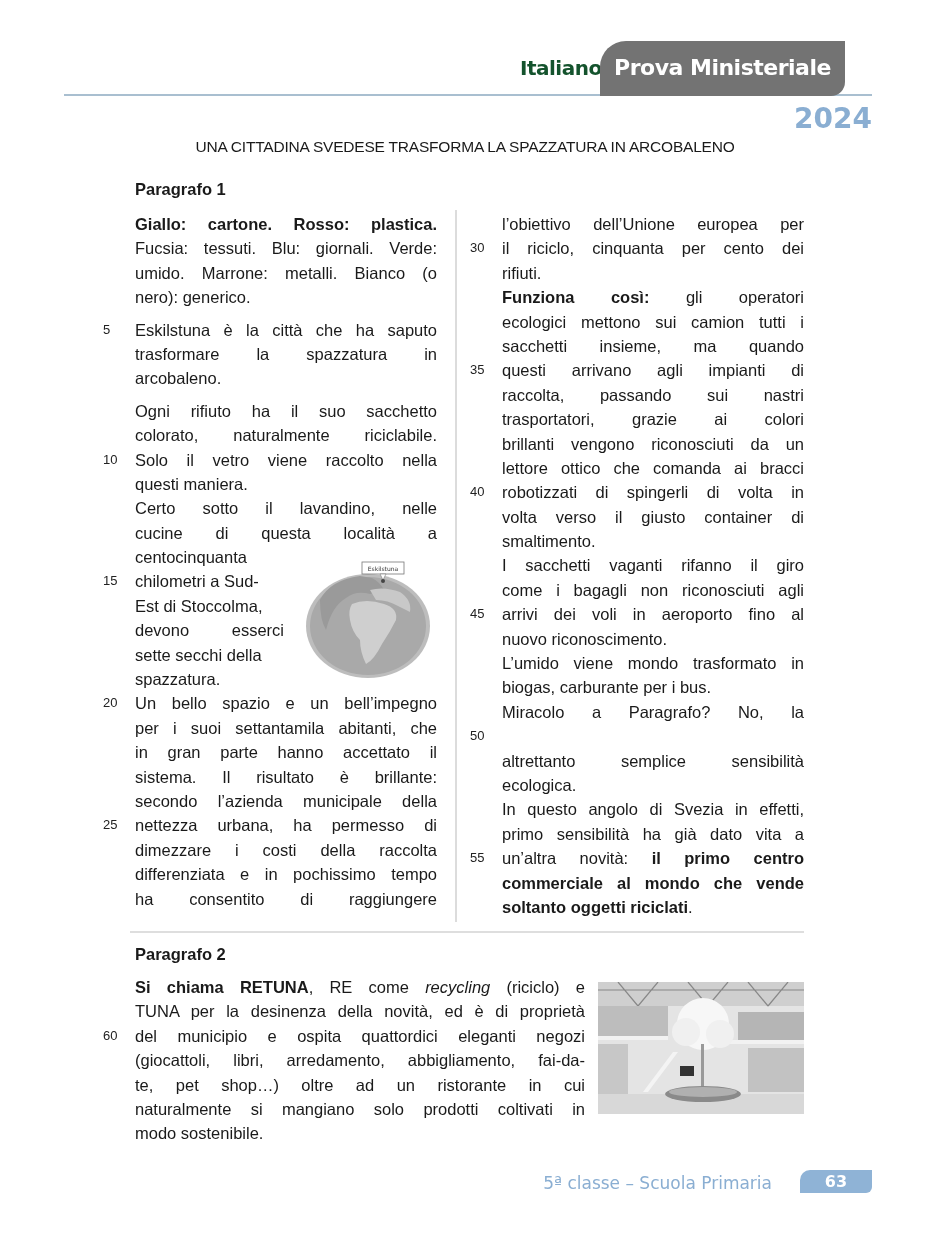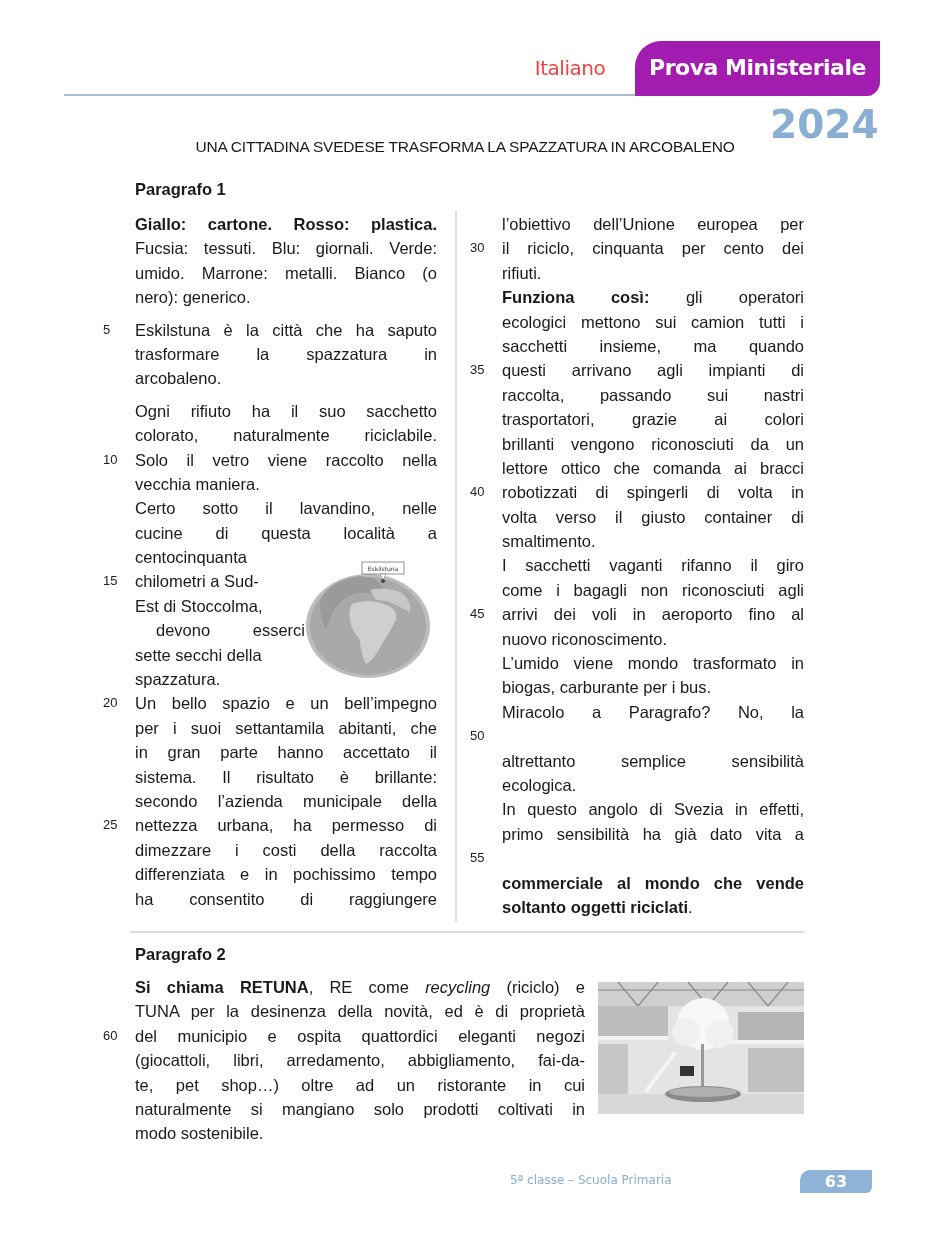--- a/index.html
+++ b/index.html
@@ -1,50 +1,50 @@
 <!DOCTYPE html>
 <html><head>
 <meta charset="utf-8">
 <style>
   html, body { margin:0; padding:0; background:#ffffff; }
   body { width:935px; height:1233px; position:relative; overflow:hidden;
          font-family:"Liberation Sans", "DejaVu Sans", sans-serif; color:#1a1a1a; }
 
   .hdr-line { position:absolute; left:64px; top:94px; width:808px; height:2px; background:#a9bfd0; }
-  .hdr-subject { position:absolute; left:520px; top:56px; width:100px; text-align:center;
-                 font-family:"DejaVu Sans", sans-serif; font-weight:normal; font-size:20px;
-                 color:#ef4444; letter-spacing:-0.5px; }
-  .hdr-tab { position:absolute; left:635px; top:41px; width:245px; height:55px;
-             background:#a21caf; border-radius:26px 0 14px 0; }
+  .hdr-subject { position:absolute; left:520px; top:56px; width:100px; text-align:left;
+                 font-family:"DejaVu Sans", sans-serif; font-weight:bold; font-size:20px;
+                 color:#14532d; letter-spacing:-0.5px; }
+  .hdr-tab { position:absolute; left:600px; top:41px; width:245px; height:55px;
+             background:#737373; border-radius:26px 0 14px 0; }
   .hdr-tab-label { position:absolute; left:0; right:0; top:14px; text-align:center;
                    font-family:"DejaVu Sans", sans-serif; font-weight:bold; font-size:22px;
                    color:#ffffff; letter-spacing:-0.5px; }
   .hdr-year { position:absolute; left:770px; top:102px; width:102px; text-align:right;
-              font-family:"DejaVu Sans", sans-serif; font-weight:bold; font-size:39px;
+              font-family:"DejaVu Sans", sans-serif; font-weight:bold; font-size:28px;
               color:#8aaed2; letter-spacing:0px; }
 
   .title { position:absolute; left:130px; top:138px; width:670px; text-align:center;
            font-weight:normal; font-size:15.5px; letter-spacing:-0.2px; }
 
   .para-head { position:absolute; font-weight:bold; font-size:16.5px; }
 
   .col { position:absolute; font-size:16.5px; line-height:24.4px; }
   .col .ln { display:block; white-space:nowrap; text-align:justify; text-align-last:justify; height:24.4px; position:relative; }
   .col .ln.last { text-align-last:left; }
   .col .gap { display:block; height:8px; }
   .col .num { position:absolute; left:-32px; width:22px; text-align:right; font-size:13px; color:#222; }
 
   .vdiv { position:absolute; left:455px; top:210px; width:2px; height:712px; background:#dcdcdc; }
   .hdiv { position:absolute; left:130px; top:931px; width:674px; height:2px; background:#dedede; }
 
   .globe { position:absolute; left:300px; top:560px; width:132px; height:120px; }
   .photo { position:absolute; left:598px; top:982px; width:206px; height:132px; }
 
-  .ftr-text { position:absolute; left:510px; top:1173px; width:262px; text-align:left;
-              font-family:"DejaVu Sans", sans-serif; font-size:12px; color:#8aaed2; }
+  .ftr-text { position:absolute; left:510px; top:1173px; width:262px; text-align:right;
+              font-family:"DejaVu Sans", sans-serif; font-size:17px; color:#8aaed2; }
   .ftr-page { position:absolute; left:800px; top:1170px; width:72px; height:23px;
               background:#8fb3d6; border-radius:10px 0 6px 0; }
   .ftr-page-num { position:absolute; left:0; right:0; top:2px; text-align:center;
                   font-family:"DejaVu Sans", sans-serif; font-weight:bold; font-size:16px; color:#ffffff; }
   b { font-weight:bold; }
   i { font-style:italic; }
 </style>
 </head>
 <body>
 
@@ -65,27 +65,27 @@
     <span class="ln"><span>umido. Marrone: metalli. Bianco (o</span></span>
     <span class="ln last"><span>nero): generico.</span></span>
     <span class="gap"></span>
     <span class="ln"><span>Eskilstuna è la città che ha saputo</span><span class="num">5</span></span>
     <span class="ln"><span>trasformare la spazzatura in</span></span>
     <span class="ln last"><span>arcobaleno.</span></span>
     <span class="gap"></span>
     <span class="ln"><span>Ogni rifiuto ha il suo sacchetto</span></span>
     <span class="ln"><span>colorato, naturalmente riciclabile.</span></span>
     <span class="ln"><span>Solo il vetro viene raccolto nella</span><span class="num">10</span></span>
-    <span class="ln last"><span>vecchia maniera.</span></span>
+    <span class="ln last"><span>questi maniera.</span></span>
     <span class="ln"><span>Certo sotto il lavandino, nelle</span></span>
     <span class="ln"><span>cucine di questa località a</span></span>
     <span class="ln last"><span>centocinquanta</span></span>
     <span class="ln last" style="width: 149px;"><span>chilometri a Sud-</span><span class="num">15</span></span>
     <span class="ln last" style="width: 149px;"><span>Est di Stoccolma,</span></span>
-    <span class="ln" style="width: 149px; margin-left: 21px;"><span>devono esserci</span></span>
+    <span class="ln" style="width: 149px;"><span>devono esserci</span></span>
     <span class="ln last" style="width: 149px;"><span>sette secchi della</span></span>
     <span class="ln last" style="width: 149px;"><span>spazzatura.</span></span>
     <span class="ln"><span>Un bello spazio e un bell’impegno</span><span class="num">20</span></span>
     <span class="ln"><span>per i suoi settantamila abitanti, che</span></span>
     <span class="ln"><span>in gran parte hanno accettato il</span></span>
     <span class="ln"><span>sistema. Il risultato è brillante:</span></span>
     <span class="ln"><span>secondo l’azienda municipale della</span></span>
     <span class="ln"><span>nettezza urbana, ha permesso di</span><span class="num">25</span></span>
     <span class="ln"><span>dimezzare i costi della raccolta</span></span>
     <span class="ln"><span>differenziata e in pochissimo tempo</span></span>
@@ -112,21 +112,21 @@
     <span class="ln"><span>arrivi dei voli in aeroporto fino al</span><span class="num">45</span></span>
     <span class="ln last"><span>nuovo riconoscimento.</span></span>
     <span class="ln"><span>L’umido viene mondo trasformato in</span></span>
     <span class="ln last"><span>biogas, carburante per i bus.</span></span>
     <span class="ln"><span>Miracolo a Paragrafo? No, la</span></span>
     <span class="ln"><span class="num">50</span></span>
     <span class="ln"><span>altrettanto semplice sensibilità</span></span>
     <span class="ln last"><span>ecologica.</span></span>
     <span class="ln"><span>In questo angolo di Svezia in effetti,</span></span>
     <span class="ln"><span>primo sensibilità ha già dato vita a</span></span>
-    <span class="ln"><span class="num">55</span></span>
+    <span class="ln"><span>un’altra novità: <b>il primo centro</b></span><span class="num">55</span></span>
     <span class="ln"><span><b>commerciale al mondo che vende</b></span></span>
     <span class="ln last"><span><b>soltanto oggetti riciclati</b>.</span></span>
   </div>
 
 <div class="globe">
   <svg width="132" height="120" viewBox="0 0 132 120">
     <ellipse cx="68" cy="66" rx="62" ry="52" fill="#bdbdbd"></ellipse>
     <ellipse cx="68" cy="66" rx="58" ry="49" fill="#a9a9a9"></ellipse>
     <path d="M20,40 Q30,20 60,16 L72,18 Q80,22 84,30 L70,34 Q56,30 46,38 Q32,46 26,70 Q20,60 20,40 Z" fill="#9a9a9a"></path>
     <path d="M52,44 Q66,38 84,44 Q98,48 96,60 Q90,72 82,84 Q74,100 66,104 Q60,92 60,80 Q52,72 50,60 Q48,50 52,44 Z" fill="#cfcfcf"></path>

